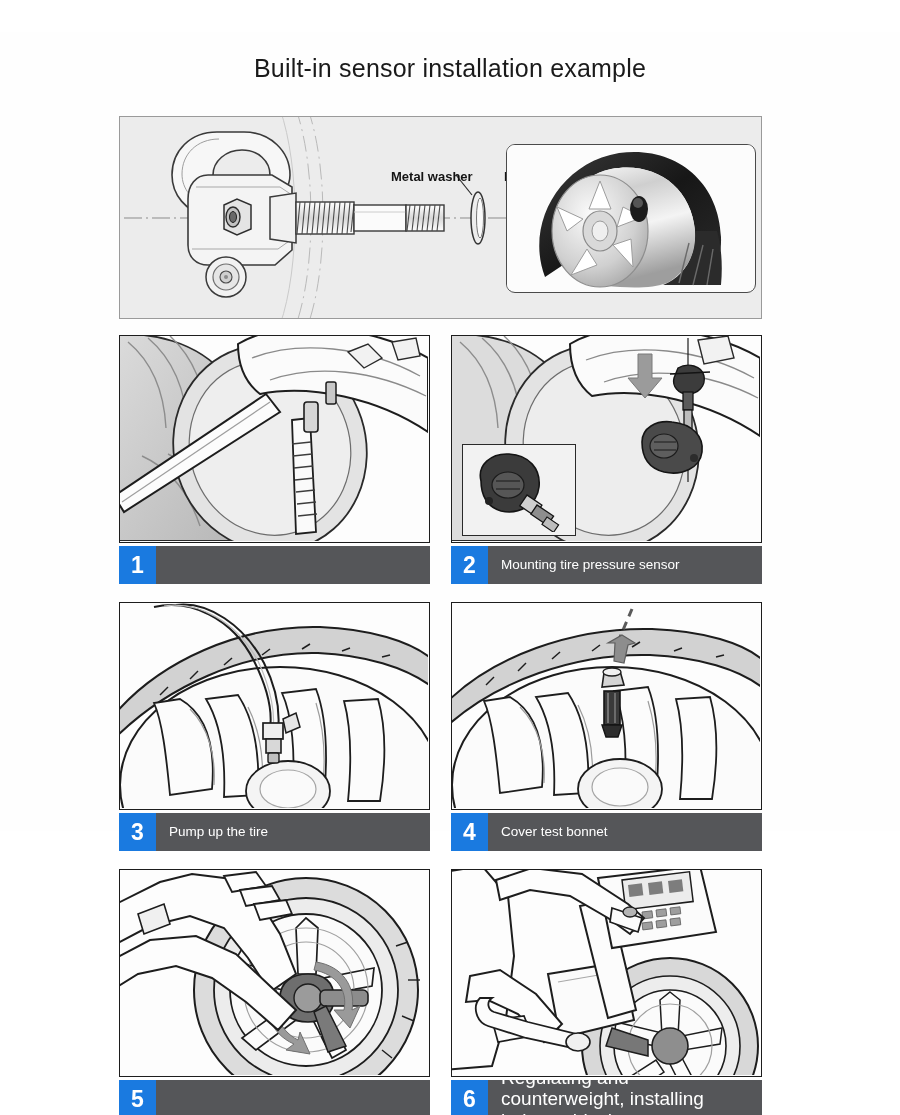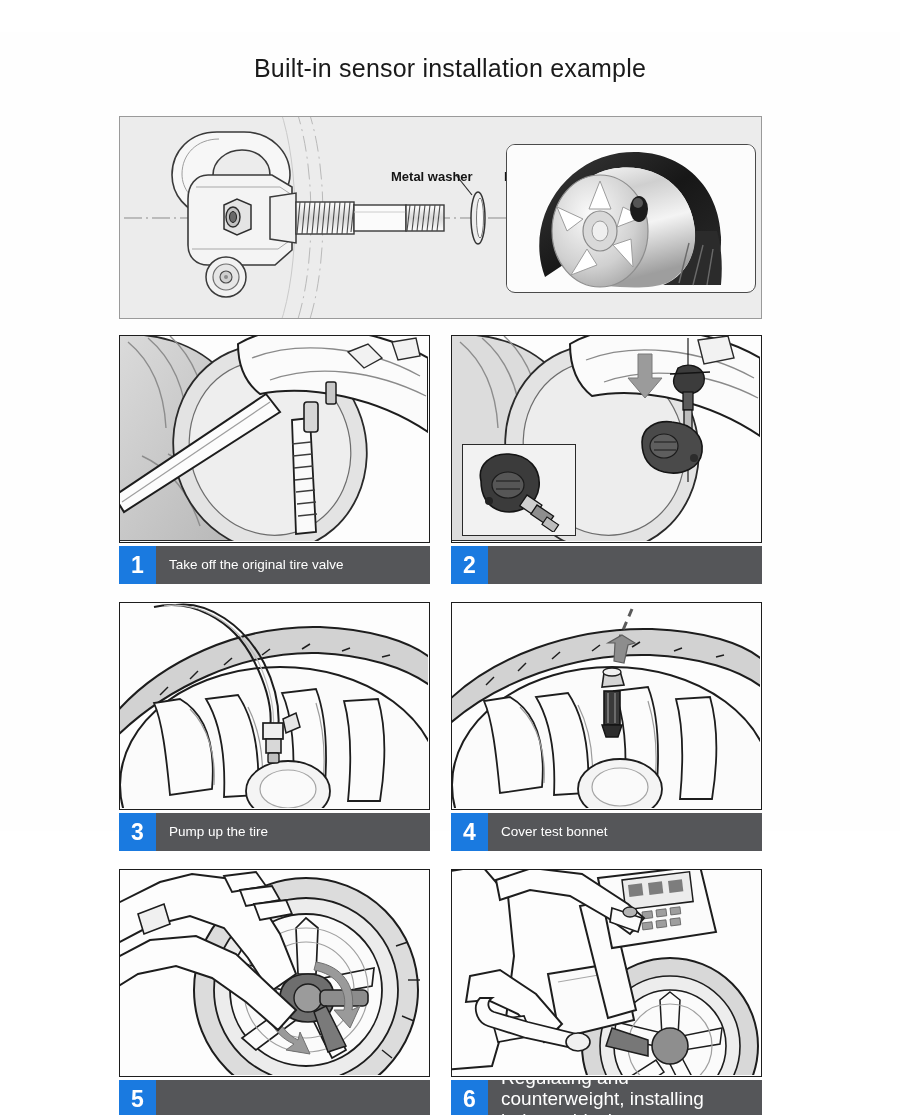--- a/index.html
+++ b/index.html
@@ -355,21 +355,20 @@
               <line x1="175" y1="144" x2="194" y2="142"></line>
               <line x1="176" y1="156" x2="195" y2="154"></line>
               <line x1="177" y1="168" x2="196" y2="166"></line>
               <line x1="178" y1="180" x2="197" y2="178"></line>
             </g>
             <rect x="184" y="66" width="14" height="30" rx="3" fill="#d6d6d6" stroke="#1d1d1d" stroke-width="1.6"></rect>
           </svg>
         </div>
         <div class="caption">
           <div class="capnum">1</div>
-          <div class="captext">Take off the original tire valve</div>
         </div>
       </div>
 
       <div class="card">
         <div class="art">
           <svg width="308" height="205" viewBox="0 0 308 205">
             <rect width="308" height="205" fill="#fdfdfd"></rect>
             <path d="M -10 0 C 30 -6 78 6 106 40 C 132 72 136 128 116 205 L -10 205 Z" fill="#dcdcdc" stroke="#2a2a2a" stroke-width="1.8"></path>
             <g stroke="#8d8d8d" stroke-width="1.4" fill="none">
               <path d="M 8 6 C 32 26 44 54 46 92"></path>
@@ -418,20 +417,21 @@
               <line x1="33" y1="44" x2="57" y2="44" stroke="#2a2a2a" stroke-width="1.4"></line>
               <circle cx="26" cy="56" r="4" fill="#232323"></circle>
               <rect x="64" y="50" width="18" height="13" transform="rotate(34 64 50)" fill="#cfcfcf" stroke="#141414" stroke-width="1.3"></rect>
               <rect x="74" y="60" width="20" height="11" transform="rotate(34 74 60)" fill="#8e8e8e" stroke="#141414" stroke-width="1.3"></rect>
               <rect x="84" y="72" width="14" height="9" transform="rotate(34 84 72)" fill="#bdbdbd" stroke="#141414" stroke-width="1.2"></rect>
             </svg>
           </div>
         </div>
         <div class="caption">
           <div class="capnum">2</div>
+          <div class="captext">Mounting tire pressure sensor</div>
         </div>
       </div>
     </div>
 
     <div class="row">
 
       <div class="card">
         <div class="art">
           <svg width="308" height="205" viewBox="0 0 308 205">
             <rect width="308" height="205" fill="#fdfdfd"></rect>

